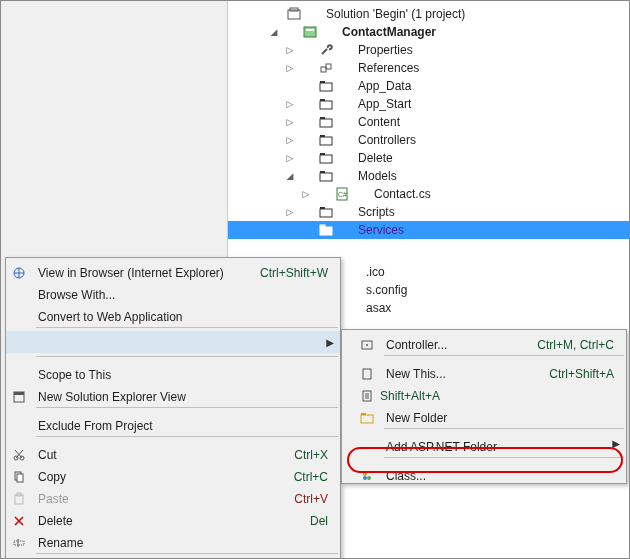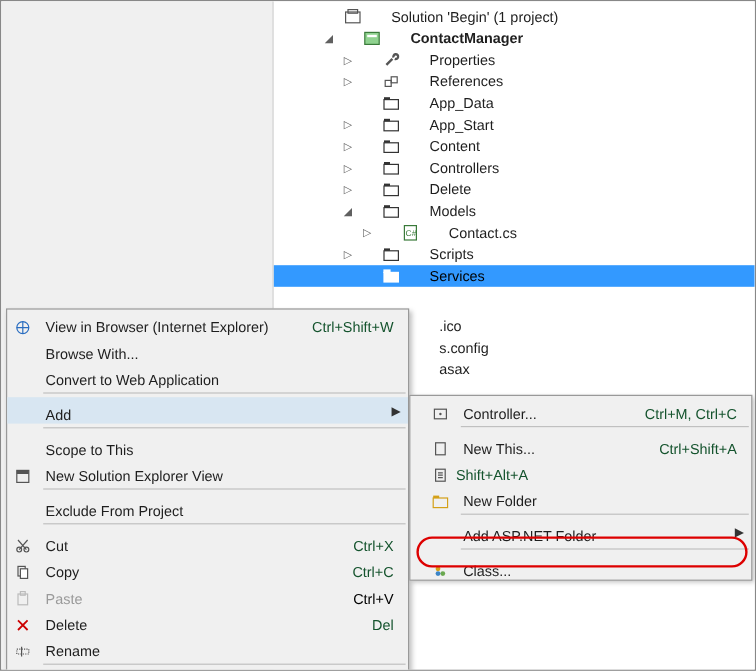--- a/index.html
+++ b/index.html
@@ -40,21 +40,21 @@
   .tree-row {
     display: flex;
     align-items: center;
     height: 18px;
     padding-left: 4px;
     white-space: nowrap;
     gap: 20px;
   }
   .tree-row.selected {
     background: #3399ff;
-    color: #000000;
+    color: #4c1d95;
   }
   .tree-row.selected .folder-icon rect { fill:#fff; stroke:#fff; }
 
   .indent { display:inline-block; }
   .i0{width:0px}.i1{width:16px}.i2{width:32px}.i3{width:48px}
 
   .expander {
     width: 12px; height: 12px;
     display: inline-flex;
     align-items: center;
@@ -101,21 +101,21 @@
   }
   .ctx-label {
     flex: 1;
     padding-left: 6px;
   }
   .ctx-short {
     padding-right: 12px;
     color: #14532d;
   }
   .ctx-row.disabled { color: #9a9a9a; }
-  .ctx-row.disabled .ctx-short { color: #000000; }
+  .ctx-row.disabled .ctx-short { color: #7f1d1d; }
   .ctx-row.hover {
     background: #d8e6f2;
   }
   .ctx-sub-arrow {
     position:absolute; right:6px; top:6px;
     font-size:10px; color:#333;
   }
 
   .red-ring {
     position: absolute;
@@ -318,21 +318,20 @@
     <span class="ctx-icon-col"></span>
     <span class="ctx-label">Browse With...</span>
   </div>
   <div class="ctx-row">
     <span class="ctx-icon-col"></span>
     <span class="ctx-label">Convert to Web Application</span>
   </div>
   <div class="ctx-row sep"></div>
   <div class="ctx-row hover">
     <span class="ctx-icon-col"></span>
-    <span class="ctx-label">Add</span>
     <span class="ctx-sub-arrow">▶</span>
   </div>
   <div class="ctx-row sep"></div>
   <div class="ctx-row">
     <span class="ctx-icon-col"></span>
     <span class="ctx-label">Scope to This</span>
   </div>
   <div class="ctx-row">
     <span class="ctx-icon-col">
         <svg width="14" height="14">

